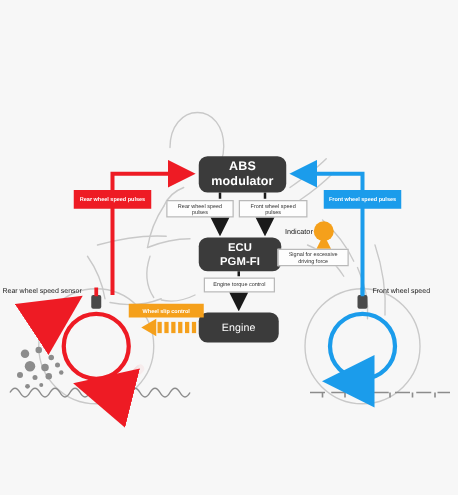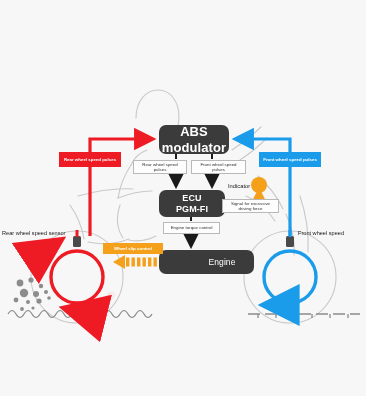--- a/index.html
+++ b/index.html
@@ -18,23 +18,23 @@
     background:#3b3b3b;
     color:#ffffff;
     border-radius:7px;
     display:flex;flex-direction:column;
     align-items:center;justify-content:center;
     text-align:center;
     font-weight:bold;
     line-height:1.18;
     letter-spacing:.1px;
   }
-  #abs-modulator{left:159px;top:125px;width:70px;height:29px;font-size:13px;}
+  #abs-modulator{left:159px;top:125px;width:70px;height:29px;font-size:10px;}
   #ecu{left:159px;top:190px;width:66px;height:27px;font-size:9px;}
-  #engine{left:159px;top:250px;width:64px;height:24px;font-size:8.5px;font-weight:normal;padding-left:31px;}
+  #engine{left:159px;top:250px;width:64px;height:24px;font-size:8.5px;font-weight:normal;}
 
   .wlabel{
     position:absolute;
     background:#fdfdfd;
     border:1px solid #b9b9b9;
     color:#333;
     font-size:4.4px;
     line-height:1.25;
     text-align:center;
     display:flex;align-items:center;justify-content:center;

